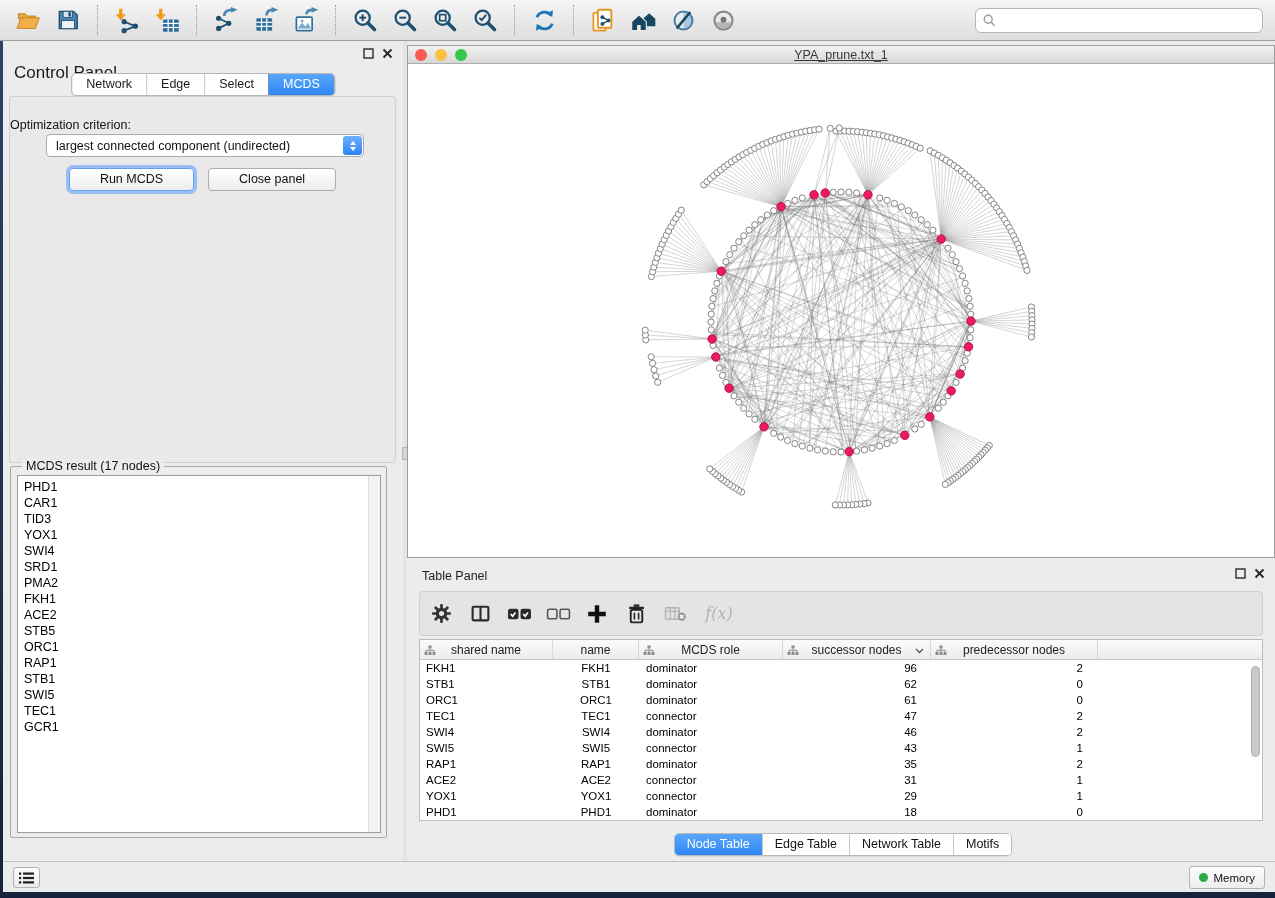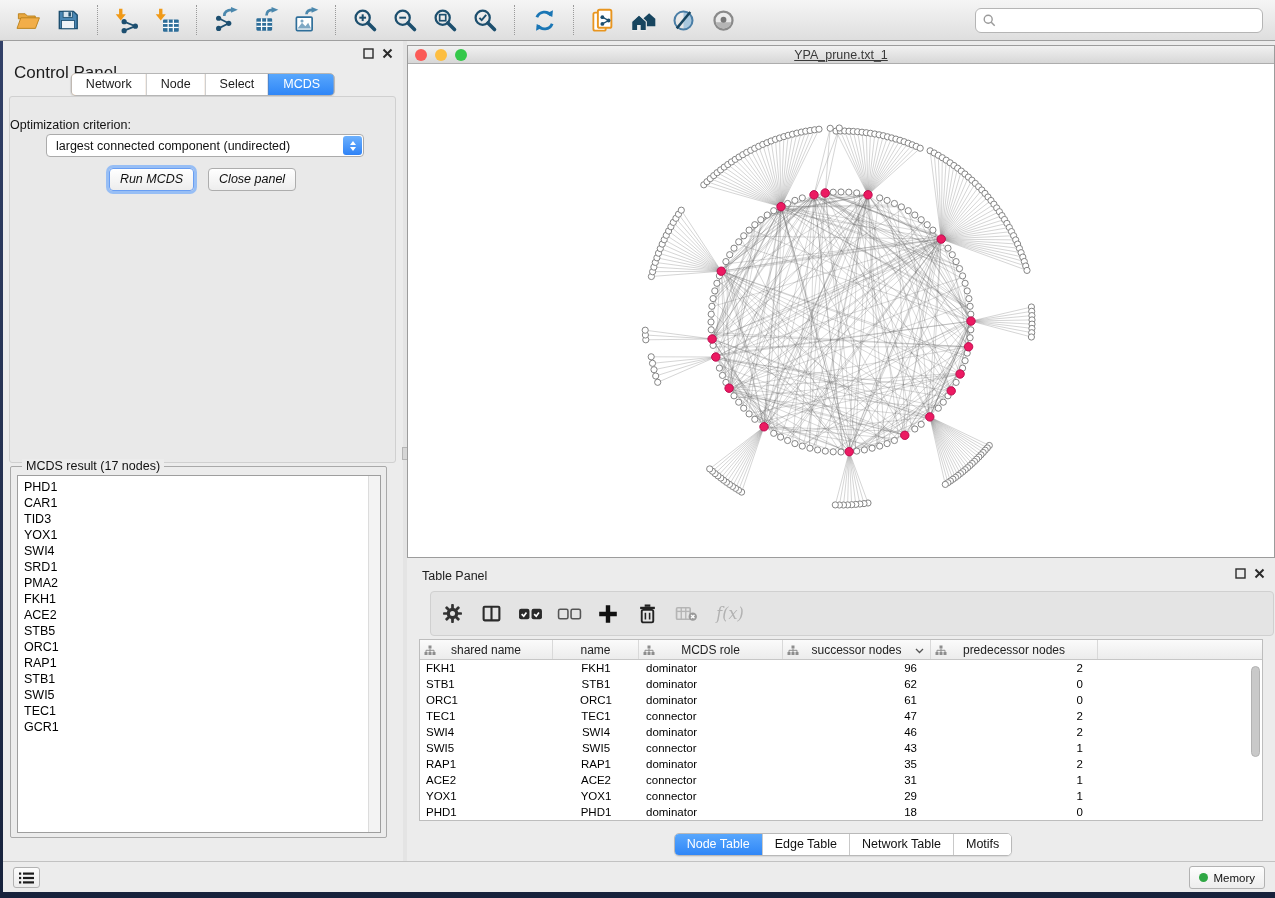--- a/index.html
+++ b/index.html
@@ -32,21 +32,21 @@
   .opt-label{position:absolute;left:0;right:0;top:21px;text-align:left;font-size:12.5px;color:#111;}
   .dropdown{position:absolute;left:36px;top:37px;width:318px;height:23px;background:#fff;
     border:1px solid #ababab;border-radius:4px;display:flex;align-items:center;}
   .dropdown .val{flex:1;font-size:12.5px;padding-left:9px;color:#111;white-space:nowrap;overflow:hidden;}
   .stepper{width:19px;height:19px;margin-right:1px;border-radius:3px;
     background:linear-gradient(#6db1fd,#2e82f6);display:flex;flex-direction:column;align-items:center;justify-content:center;gap:2px;}
   .tri-up{width:0;height:0;border-left:3.5px solid transparent;border-right:3.5px solid transparent;border-bottom:4.5px solid #fff;}
   .tri-dn{width:0;height:0;border-left:3.5px solid transparent;border-right:3.5px solid transparent;border-top:4.5px solid #fff;}
   .btnrow{position:absolute;left:0;right:0;top:71px;display:flex;justify-content:center;gap:14px;}
   .btn{background:linear-gradient(#ffffff,#ededed);border:1px solid #adadad;border-radius:4px;
-    font-size:12.5px;font-family:"Liberation Sans",sans-serif;padding:3px 10px 4px;color:#111;font-style:italic;}
+    font-size:12.5px;font-family:"Liberation Sans",sans-serif;padding:3px 30px 4px;color:#111;}
   .btn.focused{box-shadow:0 0 0 3px rgba(108,168,252,.65);border-color:#699ef2;}
   .groupbox{position:absolute;left:7px;top:425px;width:377px;height:372px;border:1px solid #a9a9a9;border-radius:2px;}
   .groupbox legend,.gb-label{position:absolute;left:11px;top:-8px;background:#ececec;padding:0 4px;font-size:12.5px;color:#111;}
   .mcds-list{position:absolute;left:6px;top:8px;width:364px;height:358px;background:#fff;border:1px solid #9e9e9e;overflow:hidden;}
   .mcds-items{padding:3px 0 0 6px;font-size:12.5px;line-height:16px;color:#000;}
   .mcds-scroll{position:absolute;right:0;top:0;bottom:0;width:12px;background:#f3f3f3;border-left:1px solid #dcdcdc;}
 
   
   .v-divider{position:absolute;left:403px;top:41px;width:4px;height:820px;background:#e4e4e4;}
   .v-grip{position:absolute;left:402px;top:447px;width:6px;height:13px;background:#d6d6d6;border:1px solid #b5b5b5;}
@@ -56,21 +56,21 @@
   .net-window{position:absolute;left:0;top:4px;width:868px;height:513px;border:1px solid #9c9c9c;background:#fff;}
   .net-titlebar{height:18px;background:linear-gradient(#f1f1f1,#d7d7d7);border-bottom:1px solid #adadad;
     display:flex;align-items:center;position:relative;}
   .lights{display:flex;gap:8px;margin-left:7px;}
   .light{width:12px;height:12px;border-radius:50%;}
   .net-title{position:absolute;left:0;right:0;text-align:center;font-size:12.5px;color:#3a3a3a;text-decoration:underline;}
   .net-canvas{position:relative;width:100%;height:493px;background:#fff;overflow:hidden;}
 
   .tp-title{position:absolute;left:15px;top:528px;font-size:12.5px;color:#1c1c1c;}
   .tp-winbtns{position:absolute;right:10px;top:527px;display:flex;gap:8px;align-items:center;}
-  .tp-toolbar{position:absolute;left:23px;top:550px;width:844px;height:45px;background:#e4e4e4;
+  .tp-toolbar{position:absolute;left:12px;top:550px;width:844px;height:45px;background:#e4e4e4;
     border:1px solid #d0d0d0;border-radius:4px;display:flex;align-items:center;padding-left:8px;gap:13px;}
   .tpi{width:26px;height:26px;display:flex;align-items:center;justify-content:center;}
   .fx{font-family:"DejaVu Serif",serif;font-style:italic;font-size:16px;color:#b2b2b2;}
 
   .tbl{position:absolute;left:12px;top:598px;width:844px;height:182px;background:#fff;border:1px solid #bdbdbd;overflow:hidden;}
   .thead{display:flex;height:20px;background:linear-gradient(#fbfbfb,#ececec);border-bottom:1px solid #c7c7c7;}
   .th{position:relative;display:flex;align-items:center;justify-content:center;font-size:12px;color:#222;
     border-right:1px solid #d9d9d9;gap:5px;}
   .th .tree{position:absolute;left:4px;top:5px;}
   .th .lbl{padding:0 4px;}
@@ -261,21 +261,21 @@
   <div class="win-btns">
     <svg width="11" height="11" viewBox="0 0 11 11">
         <rect x="1" y="1" width="9" height="9" fill="none" stroke="#2b2b2b" stroke-width="1.4"></rect>
       </svg>
     <svg width="11" height="11" viewBox="0 0 11 11">
         <path d="M1.5 1.5l8 8M9.5 1.5l-8 8" stroke="#2b2b2b" stroke-width="2"></path>
       </svg>
   </div>
   <div class="seg">
     <span class="seg-item">Network</span>
-    <span class="seg-item">Node</span>
+    <span class="seg-item">Edge</span>
     <span class="seg-item">Select</span>
     <span class="seg-item sel">MCDS</span>
   </div>
   <div class="cp-inner">
     <div class="opt-label">Optimization criterion:</div>
     <div class="dropdown">
       <span class="val">largest connected component (undirected)</span>
       <span class="stepper">
           <span class="tri-up"></span>
           <span class="tri-dn"></span>

